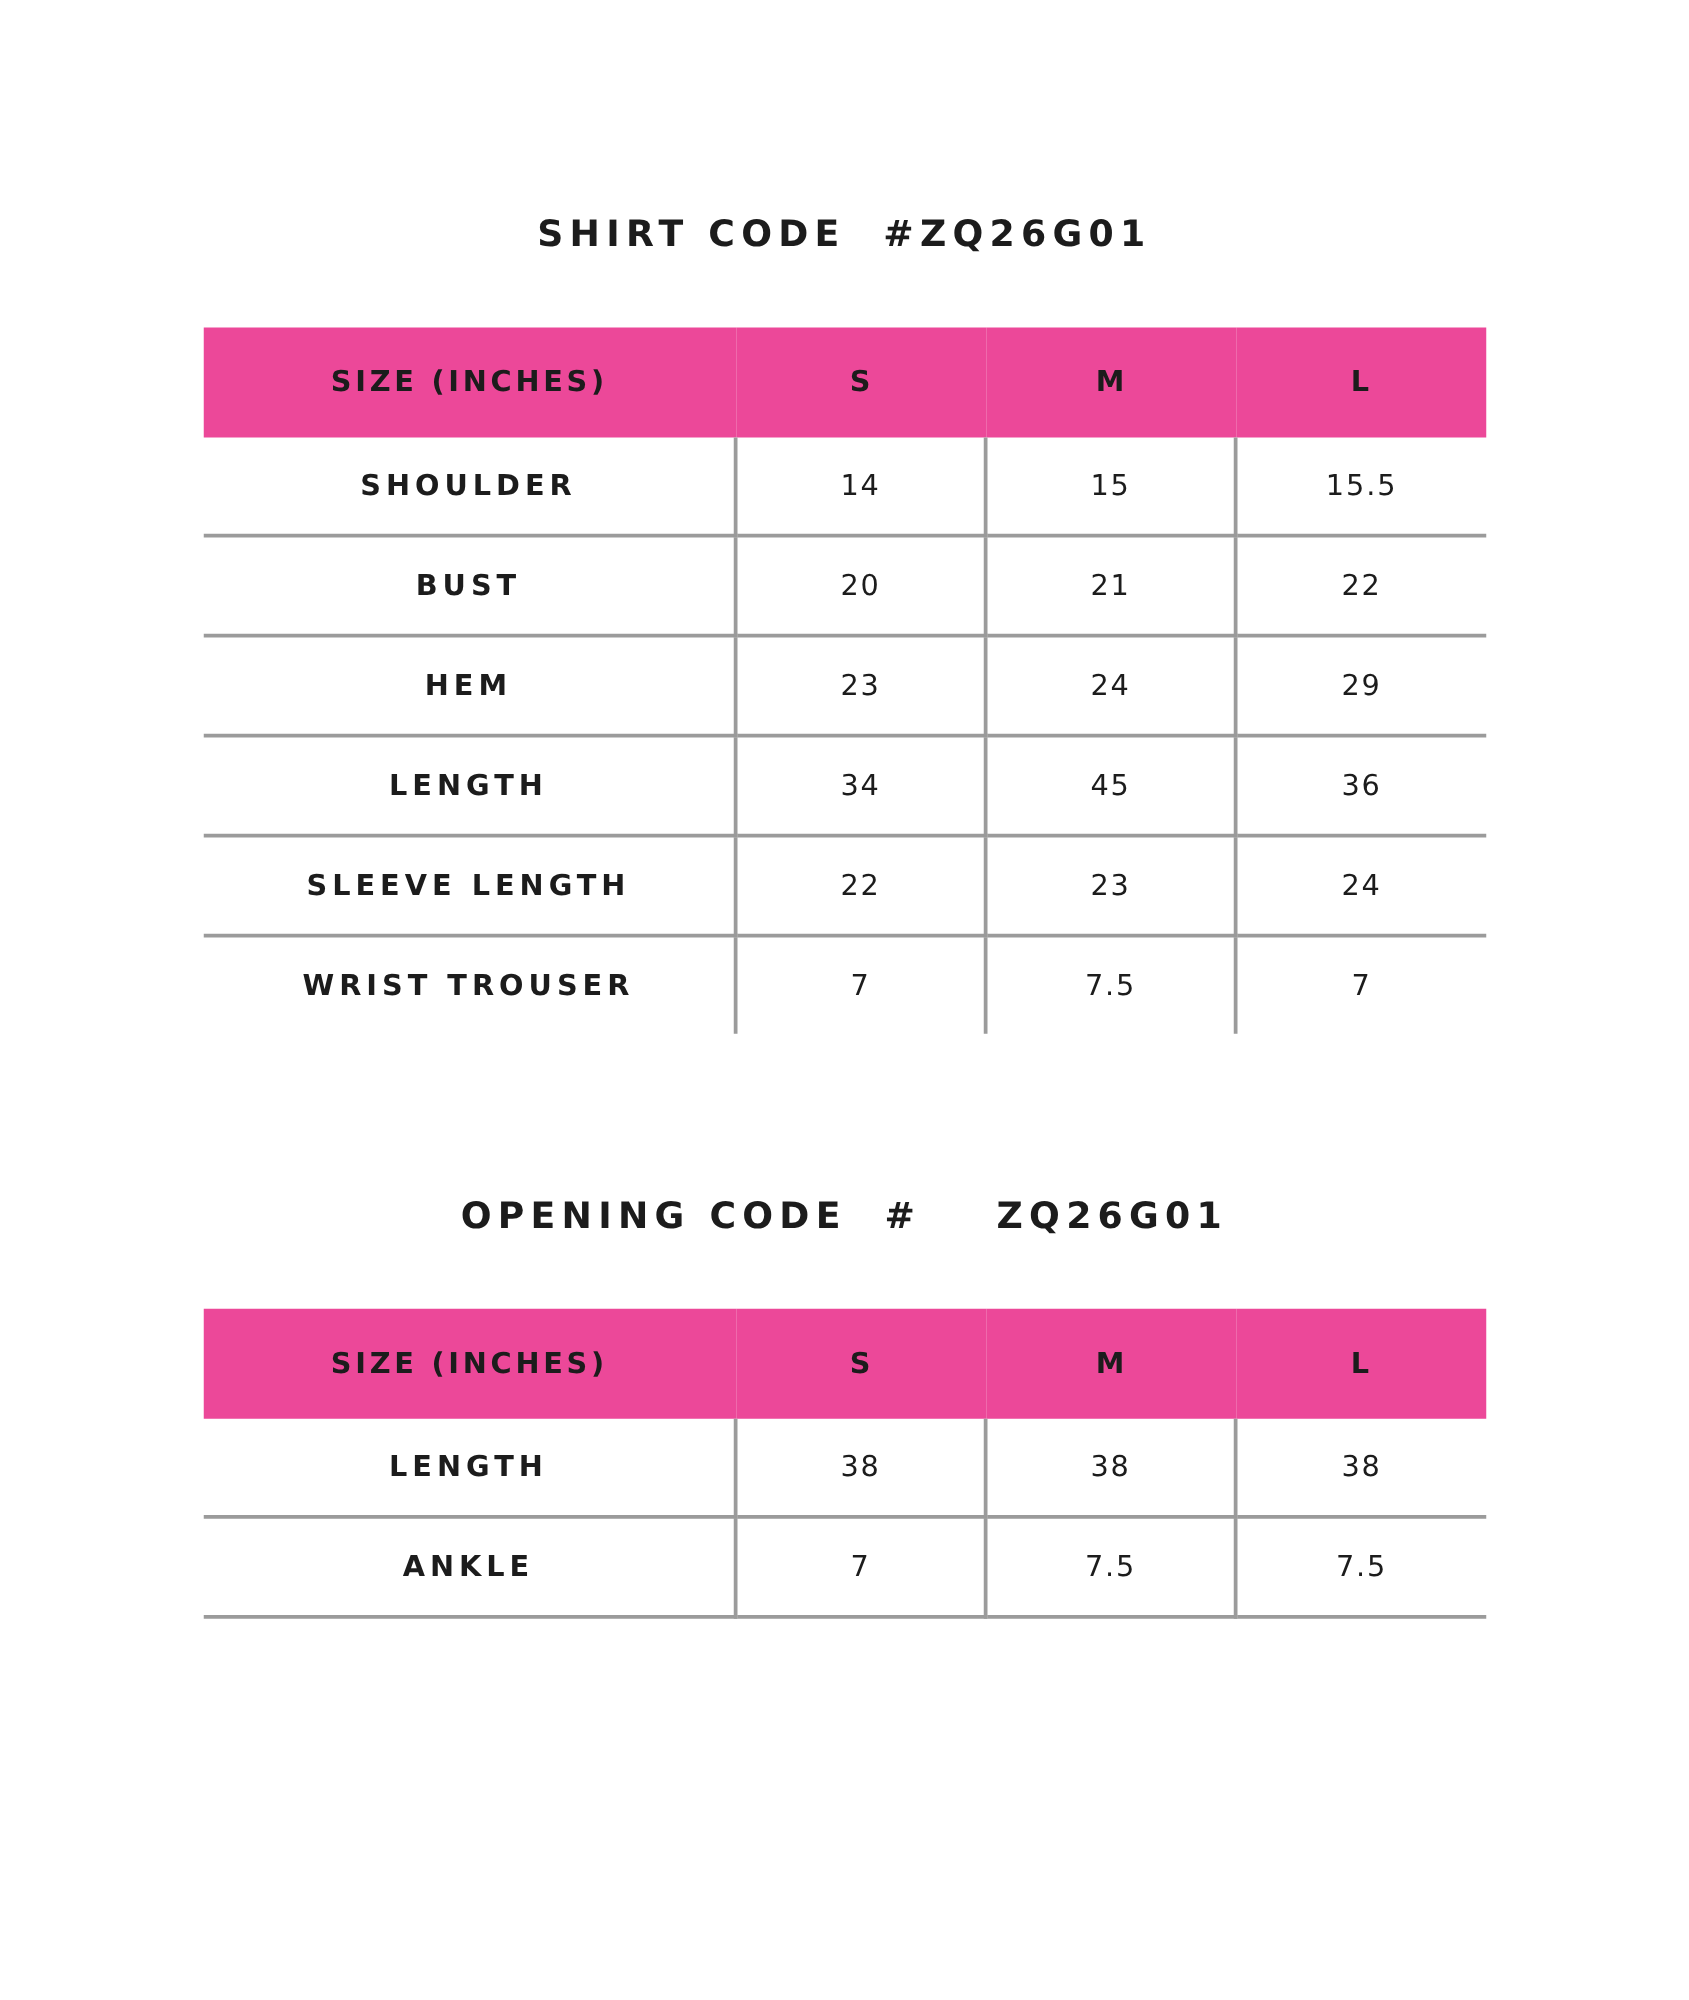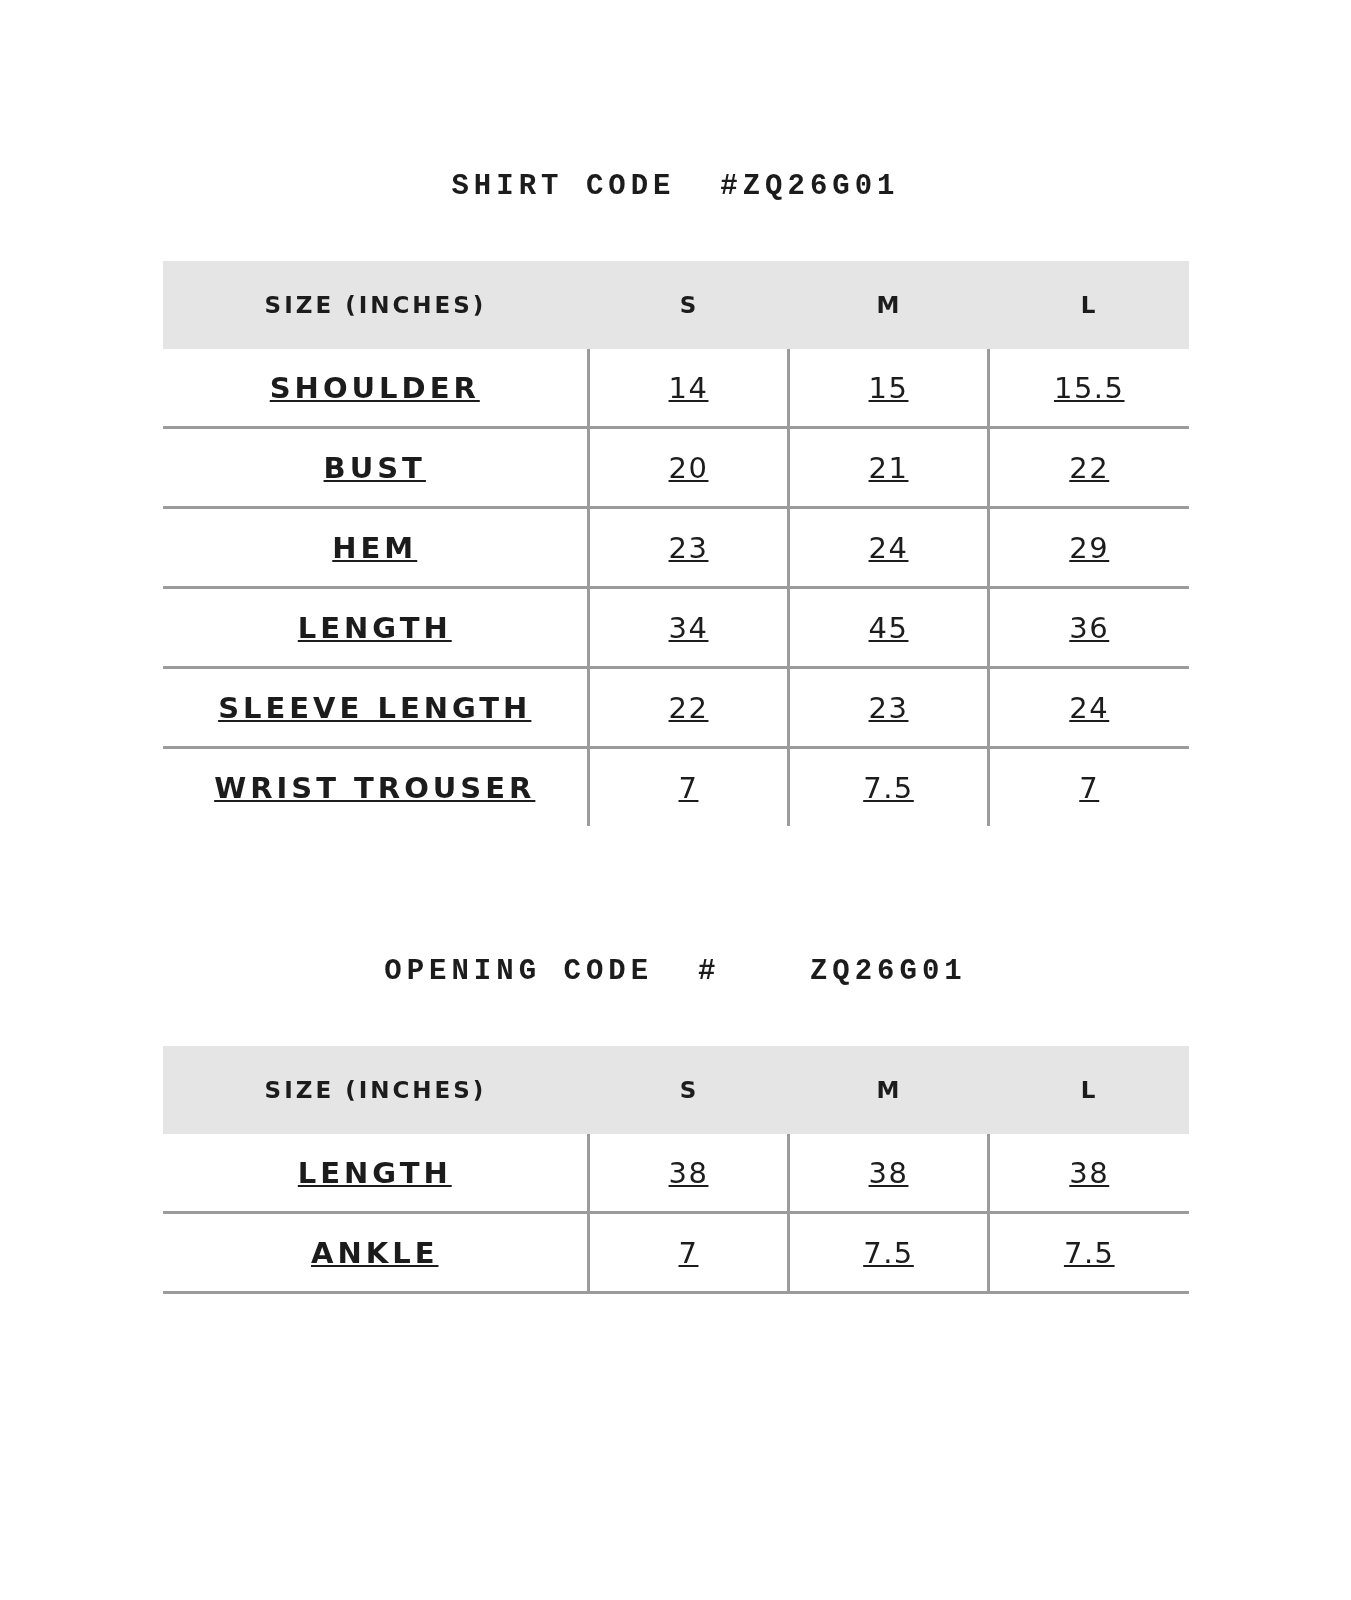--- a/index.html
+++ b/index.html
@@ -32,63 +32,61 @@
   .section-trouser { top: 955px; }
 
   .section-title {
     text-align: center;
     font-size: 29px;
     font-weight: bold;
     letter-spacing: 5px;
     color: #1c1c1c;
     margin: 0 0 58px 0;
     white-space: pre;
-    font-family: Liberation Mono, monospace;
   }
 
   table.size-table {
     border-collapse: collapse;
     margin: 0 auto;
     width: 1020px;
     table-layout: fixed;
   }
 
   table.size-table th,
   table.size-table td {
     text-align: center;
     vertical-align: middle;
   }
 
   thead tr {
-    background: #e5e5e5;
+    background: #ec4899;
   }
   thead th {
     height: 86px;
     font-size: 23px;
     font-weight: bold;
     letter-spacing: 3.5px;
     color: #1c1c1c;
     border: none;
   }
   thead th.col-label {
     width: 424px;
     letter-spacing: 3px;
   }
   thead th.col-size {
     width: 198px;
     letter-spacing: 1px;
   }
 
   tbody td {
     height: 75px;
-    font-size: 29px;
+    font-size: 23px;
     letter-spacing: 3px;
     color: #1c1c1c;
     border-bottom: 3px solid #9b9b9b;
-    text-decoration: underline;
   }
   tbody td.cell-label {
     font-weight: bold;
     letter-spacing: 4px;
     border-bottom: 3px solid #9b9b9b;
     border-right: 3px solid #9b9b9b;
   }
   tbody td.cell-value {
     font-weight: normal;
     letter-spacing: 1.5px;

